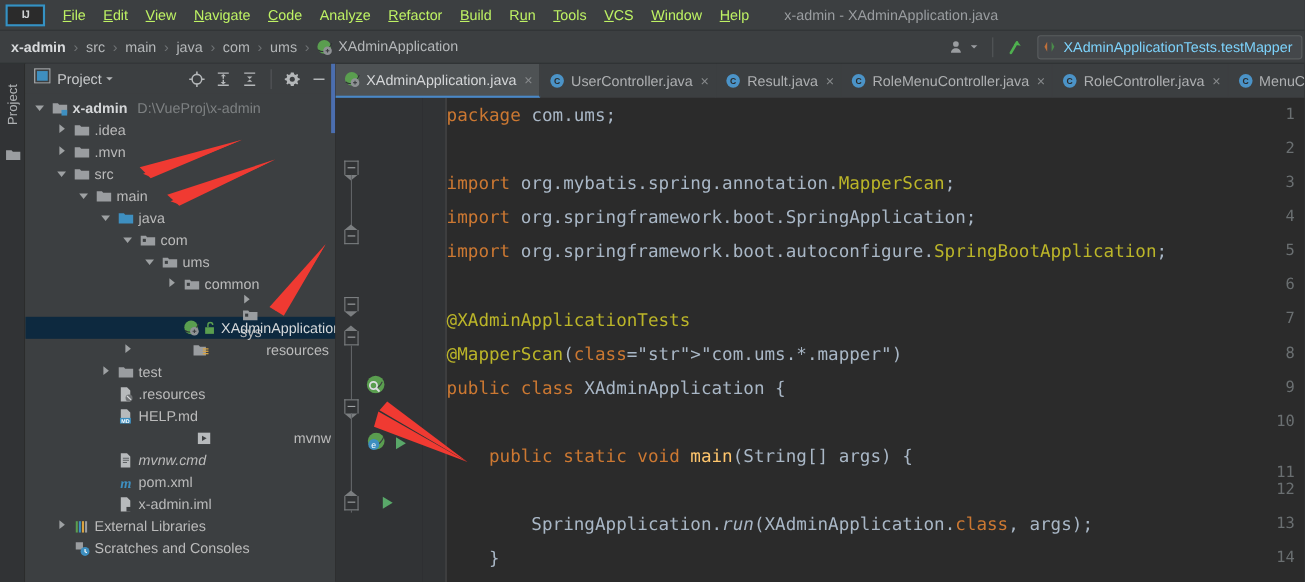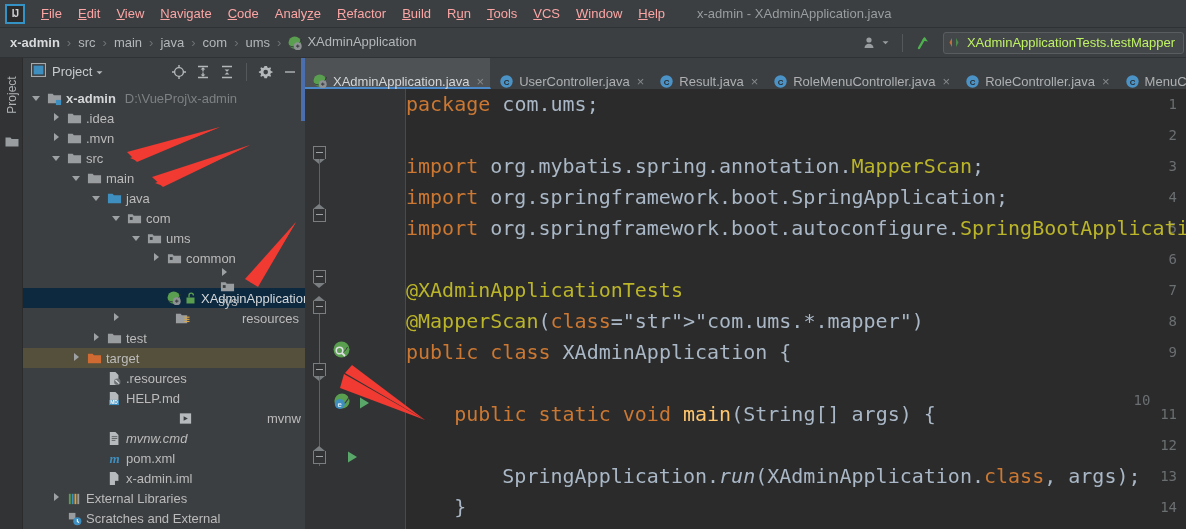--- a/index.html
+++ b/index.html
@@ -11,27 +11,27 @@
   }
   #app { position:relative; width:1186px; height:529px; }
 
   
   .menubar {
     position:absolute; left:0; top:0; width:1186px; height:28px;
     background:#3c3f41; display:flex; align-items:center;
     border-bottom:1px solid #2f3234;
   }
   .ij-logo {
-    width:20px; height:20px; margin-left:5px; margin-right:8px;
+    width:36px; height:20px; margin-left:5px; margin-right:8px;
     border:2px solid #3592c4; background:#2b2b2b; color:#cfd2d4;
     font-size:10px; font-weight:bold; display:flex; align-items:center;
     justify-content:center; letter-spacing:-1px; flex:none;
   }
   .menu-item {
-    padding:4px 8px; font-size:13px; color:#fca5a5; white-space:nowrap;
+    padding:4px 8px; font-size:13px; color:#bef264; white-space:nowrap;
     cursor:default;
   }
   .menu-item .u { text-decoration:underline; }
   .win-title {
     margin-left:24px; font-size:13px; color:#9a9da0; white-space:nowrap;
   }
 
   
   .navbar {
     position:absolute; left:0; top:28px; width:1186px; height:30px;
@@ -48,21 +48,21 @@
   }
   .nb-btn { display:flex; align-items:center; padding:0 6px; cursor:default; }
   .vsep { width:1px; height:18px; background:#55585a; margin:0 6px; }
   .runcfg {
     display:flex; align-items:center; height:22px;
     border:1px solid #5a5d5f; border-radius:3px;
     background:#44474a; padding:0 8px 0 5px; margin-left:4px;
     max-width:270px; overflow:hidden;
   }
   .runcfg-label {
-    font-size:13px; color:#bef264; white-space:nowrap; margin-left:5px;
+    font-size:13px; color:#7dd3fc; white-space:nowrap; margin-left:5px;
   }
 
   
   .toolstrip {
     position:absolute; left:0; top:58px; width:23px; height:471px;
     background:#313335; border-right:1px solid #2b2b2b;
   }
   .toolstrip-tab {
     position:absolute; top:4px; left:0; width:23px; height:66px;
     display:flex; align-items:center; justify-content:center;
@@ -124,21 +124,21 @@
   
   .editor-area {
     position:absolute; left:305px; top:58px; width:881px; height:471px;
     background:#2b2b2b;
   }
   .tabbar {
     position:relative; height:31px; background:#3c3f41;
     display:flex; align-items:stretch; overflow:hidden;
   }
   .etab {
-    display:flex; align-items:flex-start; padding:16px 6px 0 8px;
+    display:flex; align-items:center; padding:0 6px 0 8px;
     font-size:13px; color:#aeb0b2; white-space:nowrap; cursor:default;
     border-right:1px solid #3c3f41;
   }
   .etab.active { background:#4e5254; color:#d4d6d8; border-bottom:2px solid #4a88c7; }
   .etab .tname { margin-left:5px; }
   .etab .tclose { margin-left:7px; color:#878a8c; font-size:13px; }
 
   .codewrap {
     position:relative; height:440px; background:#2b2b2b; overflow:hidden;
   }
@@ -152,21 +152,21 @@
   }
   .codelines { position:absolute; left:101px; top:0; right:0; height:440px; }
   .ln {
     position:absolute; right:0; width:79px; text-align:right; padding-right:9px;
     font-family:"DejaVu Sans Mono","Liberation Mono",monospace;
     font-size:14px; color:#6a6f71; height:31px; line-height:31px;
   }
   .cl {
     position:absolute; left:0; height:31px; line-height:31px;
     font-family:"DejaVu Sans Mono","Liberation Mono",monospace;
-    font-size:20px; white-space:pre; color:#a9b7c6;
+    font-size:16px; white-space:pre; color:#a9b7c6;
   }
   .kw { color:#cc7832; }
   .ann { color:#bbb529; }
   .typ { color:#bbb529; }
   .mth { color:#ffc66d; }
   .ital { font-style:italic; color:#a9b7c6; }
 
   .fold {
     position:absolute; left:8px; width:13px; height:13px;
     border:1px solid #7b7e80; background:#313335;
@@ -436,27 +436,20 @@
           </svg>
           <span class="tlabel">resources</span>
         </div>
         <div class="trow" style="padding-left: 68px;">
           <span class="arrow right"></span>
           <svg width="15" height="15" viewBox="0 0 16 16" style="flex: 0 0 auto; margin-left: 2px;">
             <path d="M1 3h5l1.3 1.6H15V13H1z" fill="#9a9da0"></path>
           </svg>
           <span class="tlabel">test</span>
         </div>
-        <div class="trow target-hl" style="padding-left: 48px;">
-          <span class="arrow right"></span>
-          <svg width="15" height="15" viewBox="0 0 16 16" style="flex: 0 0 auto; margin-left: 2px;">
-            <path d="M1 3h5l1.3 1.6H15V13H1z" fill="#cf6a32"></path>
-          </svg>
-          <span class="tlabel">target</span>
-        </div>
         <div class="trow" style="padding-left: 68px;">
           <span class="arrow "></span>
           <svg width="15" height="15" viewBox="0 0 16 16" style="flex: 0 0 auto; margin-left: 2px;">
             <path d="M3 1h6l3.2 3.2V15H3z" fill="#b7babc"></path>
             <circle cx="11" cy="11.5" r="3.4" fill="#6f7274"></circle>
             <path d="M9 9.6 L13 13.4" stroke="#d8dadc" stroke-width="1.2"></path>
           </svg>
           <span class="tlabel">.resources</span>
         </div>
         <div class="trow" style="padding-left: 68px;">
@@ -509,21 +502,21 @@
           </svg>
           <span class="tlabel">External Libraries</span>
         </div>
         <div class="trow" style="padding-left: 28px;">
           <span class="arrow "></span>
           <svg width="15" height="15" viewBox="0 0 16 16" style="flex: 0 0 auto; margin-left: 2px;">
             <path d="M2 2 L9 2 L9 9 L2 9Z" fill="#9a9da0"></path>
             <circle cx="11" cy="11" r="4.3" fill="#3e8fc0"></circle>
             <path d="M11 8.6v2.6l1.8 1" stroke="#ffffff" stroke-width="1.1" fill="none"></path>
           </svg>
-          <span class="tlabel">Scratches and External</span>
+          <span class="tlabel">Scratches and Consoles</span>
         </div>
       </div>
     <div class="scrollbar-hint"></div>
   </div>
 
   <div class="editor-area">
     <div class="tabbar" id="tabbar">
         <div class="etab active">
           <svg width="15" height="15" viewBox="0 0 16 16" style="flex: 0 0 auto;">
             <circle cx="7.2" cy="7" r="6.6" fill="#5a9e4f"></circle>
@@ -580,22 +573,22 @@
       <div id="linenums">
           <div class="ln" style="top: 0px;">1</div>
           <div class="ln" style="top: 31px;">2</div>
           <div class="ln" style="top: 62px;">3</div>
           <div class="ln" style="top: 93px;">4</div>
           <div class="ln" style="top: 124px;">5</div>
           <div class="ln" style="top: 155px;">6</div>
           <div class="ln" style="top: 186px;">7</div>
           <div class="ln" style="top: 217px;">8</div>
           <div class="ln" style="top: 248px;">9</div>
-          <div class="ln" style="top: 296px; text-align: center;">10</div>
-          <div class="ln" style="top: 310px;">11</div>
+          <div class="ln" style="top: 279px;">10</div>
+          <div class="ln" style="top: 326px;">11</div>
           <div class="ln" style="top: 341px;">12</div>
           <div class="ln" style="top: 372px;">13</div>
           <div class="ln" style="top: 403px;">14</div>
           <div class="ln" style="top: 434px;">15</div>
         </div>
       <div class="codelines" id="codelines">
           <div class="cl" style="top: 0px;"><span class="kw">package</span> com.ums;</div>
           <div class="cl" style="top: 31px;"></div>
           <div class="cl" style="top: 62px;"><span class="kw">import</span> org.mybatis.spring.annotation.<span class="typ">MapperScan</span>;</div>
           <div class="cl" style="top: 93px;"><span class="kw">import</span> org.springframework.boot.SpringApplication;</div>

